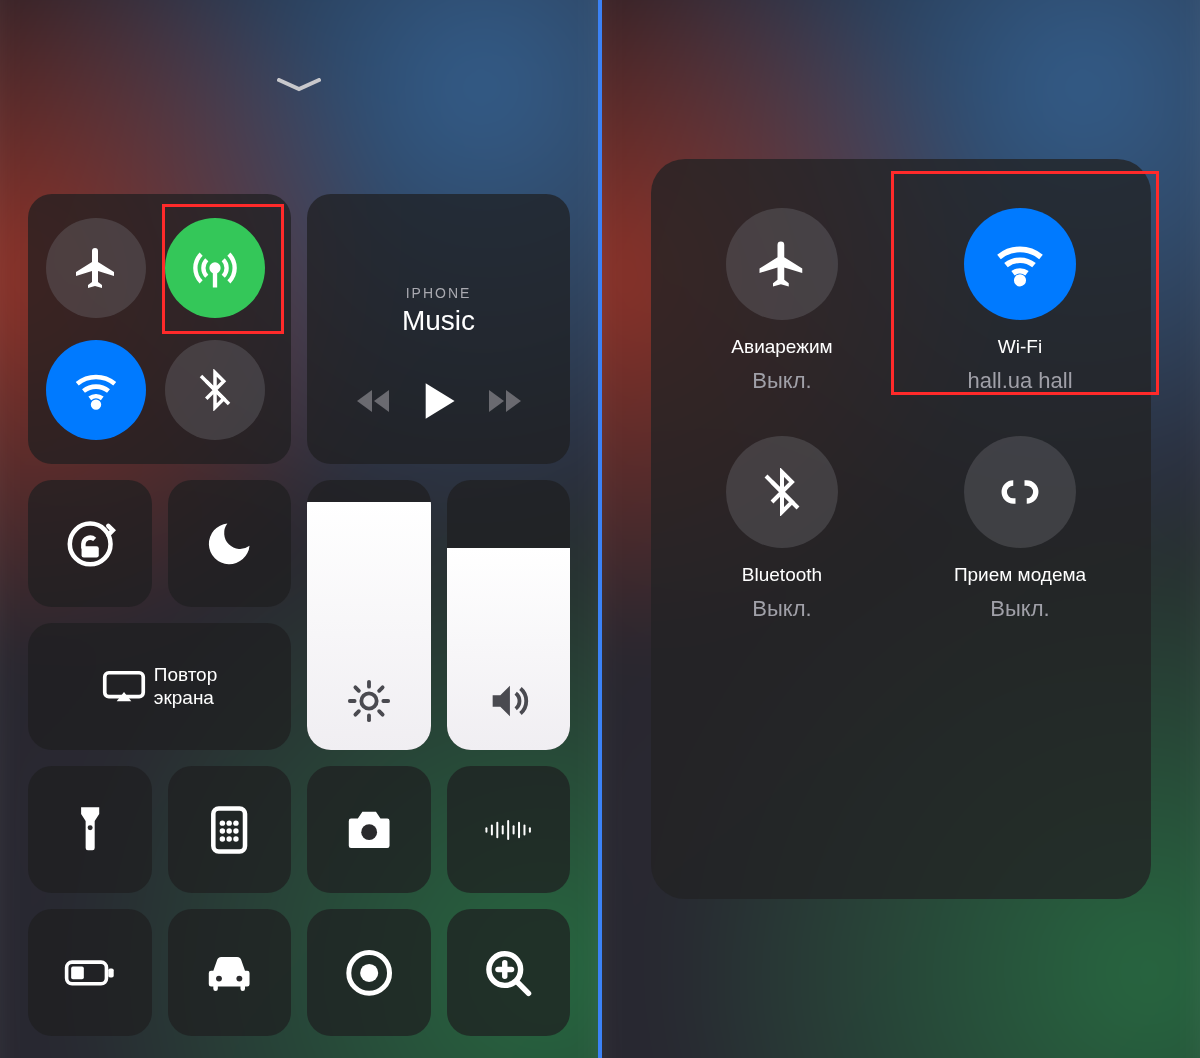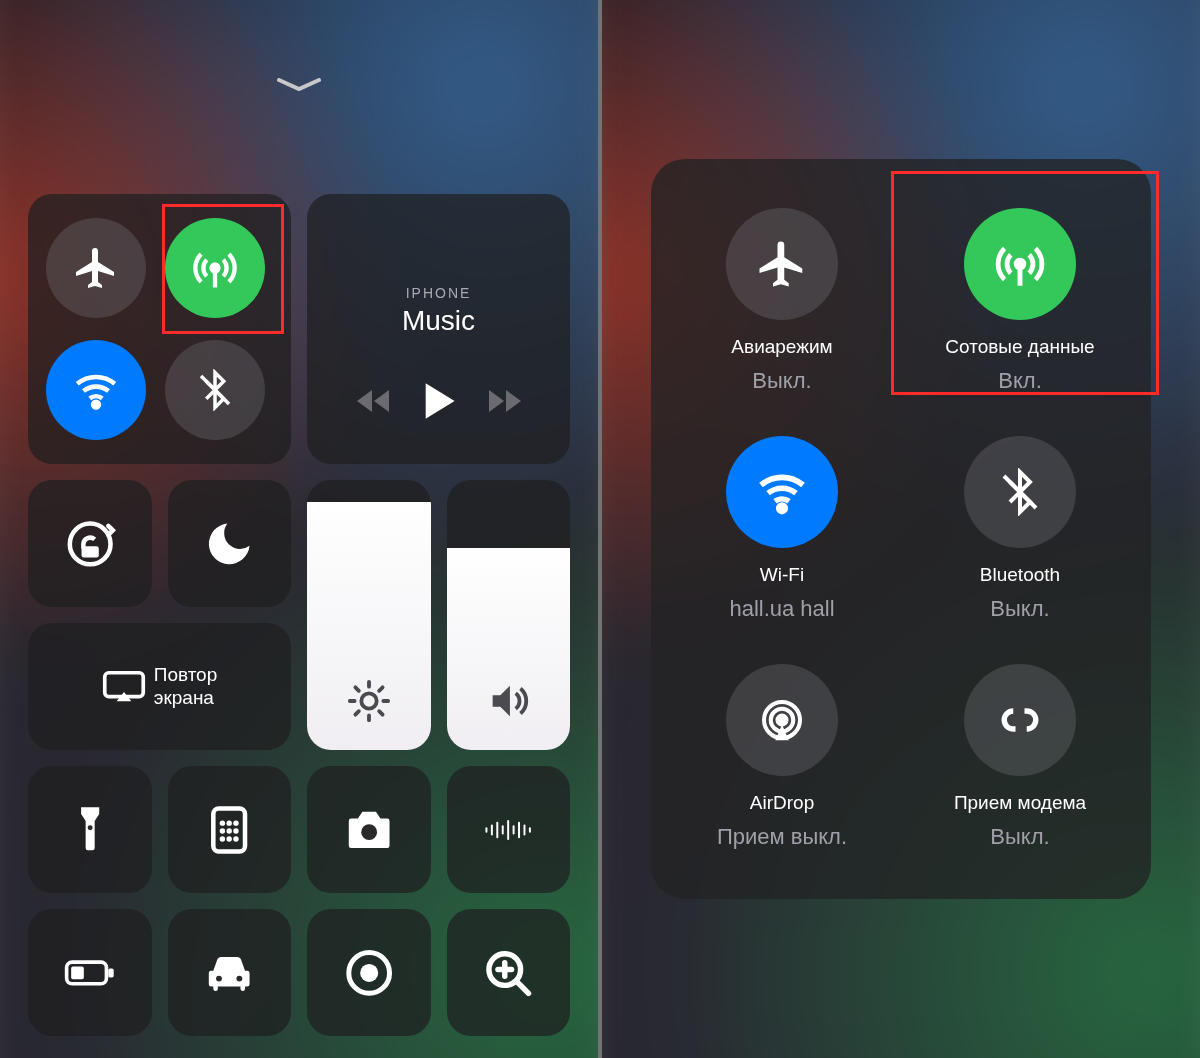--- a/index.html
+++ b/index.html
@@ -7,21 +7,21 @@
   width:1200px; height:1058px;
   font-family:-apple-system,BlinkMacSystemFont,"Helvetica Neue",sans-serif;
   display:flex;
   overflow:hidden;
 }
 .pane {
   flex:1;
   position:relative;
   overflow:hidden;
 }
-.pane + .pane { border-left:4px solid #737373; }
+.pane + .pane { border-left:4px solid #3b82f6; }
 .bg {
   position:absolute; inset:0;
   background:
     radial-gradient(circle at 10% 30%, rgba(200,60,40,.65) 0, transparent 35%),
     radial-gradient(circle at 75% 15%, rgba(60,130,200,.6) 0, transparent 40%),
     radial-gradient(circle at 85% 85%, rgba(40,160,80,.55) 0, transparent 40%),
     radial-gradient(circle at 30% 90%, rgba(40,40,50,.85) 0, transparent 50%),
     linear-gradient(135deg,#1a1a22 0%,#2a2830 50%,#222028 100%);
   filter:blur(28px);
   transform:scale(1.2);
@@ -313,32 +313,20 @@
     <div class="exp-cell">
       <div class="exp-circle">
         <svg width="54" height="54" viewBox="0 0 24 24" fill="#fff">
             <path d="M21 16v-2l-8-5V3.5a1.5 1.5 0 0 0-3 0V9l-8 5v2l8-2.5V19l-2 1.5V22l3.5-1 3.5 1v-1.5L13 19v-5.5l8 2.5z"></path>
           </svg>
       </div>
       <div class="exp-label">Авиарежим</div>
       <div class="exp-status">Выкл.</div>
     </div>
 
-    <div class="exp-cell">
-      <div class="exp-circle on-green">
-        <svg width="58" height="58" viewBox="0 0 24 24" fill="none" stroke="#fff" stroke-width="2">
-            <circle cx="12" cy="12" r="1.6" fill="#fff"></circle>
-            <path d="M12 13.6 V21"></path>
-            <path d="M8.2 8.2a5.4 5.4 0 0 0 0 7.6 M15.8 8.2a5.4 5.4 0 0 1 0 7.6"></path>
-            <path d="M5.6 5.6a9 9 0 0 0 0 12.8 M18.4 5.6a9 9 0 0 1 0 12.8"></path>
-          </svg>
-      </div>
-      <div class="exp-label">Сотовые данные</div>
-      <div class="exp-status">Вкл.</div>
-    </div>
 
     <div class="exp-cell">
       <div class="exp-circle on-blue">
         <svg width="56" height="56" viewBox="0 0 24 24" fill="none" stroke="#fff" stroke-width="2.4">
             <path d="M3 9a14 14 0 0 1 18 0"></path>
             <path d="M6 12.5a9.5 9.5 0 0 1 12 0"></path>
             <path d="M9 16a5 5 0 0 1 6 0"></path>
             <circle cx="12" cy="19" r="1.4" fill="#fff"></circle>
           </svg>
       </div>
@@ -350,32 +338,20 @@
       <div class="exp-circle">
         <svg width="48" height="48" viewBox="0 0 24 24" fill="none" stroke="#fff" stroke-width="2">
             <path d="M7 7l10 10-5 5V2l5 5L7 17"></path>
             <line x1="4" y1="4" x2="20" y2="20"></line>
           </svg>
       </div>
       <div class="exp-label">Bluetooth</div>
       <div class="exp-status">Выкл.</div>
     </div>
 
-    <div class="exp-cell">
-      <div class="exp-circle">
-        <svg width="54" height="54" viewBox="0 0 24 24" fill="none" stroke="#fff" stroke-width="1.8">
-            <circle cx="12" cy="12" r="2" fill="#fff"></circle>
-            <circle cx="12" cy="12" r="5"></circle>
-            <circle cx="12" cy="12" r="8"></circle>
-            <path d="M9 21 L12 14 L15 21 Z" fill="#fff" stroke="none"></path>
-          </svg>
-      </div>
-      <div class="exp-label">AirDrop</div>
-      <div class="exp-status">Прием выкл.</div>
-    </div>
 
     <div class="exp-cell">
       <div class="exp-circle">
         <svg width="54" height="54" viewBox="0 0 24 24" fill="none" stroke="#fff" stroke-width="2.4">
             <path d="M9 8a4 4 0 1 0 0 8h1"></path>
             <path d="M15 16a4 4 0 1 0 0-8h-1"></path>
           </svg>
       </div>
       <div class="exp-label">Прием модема</div>
       <div class="exp-status">Выкл.</div>

